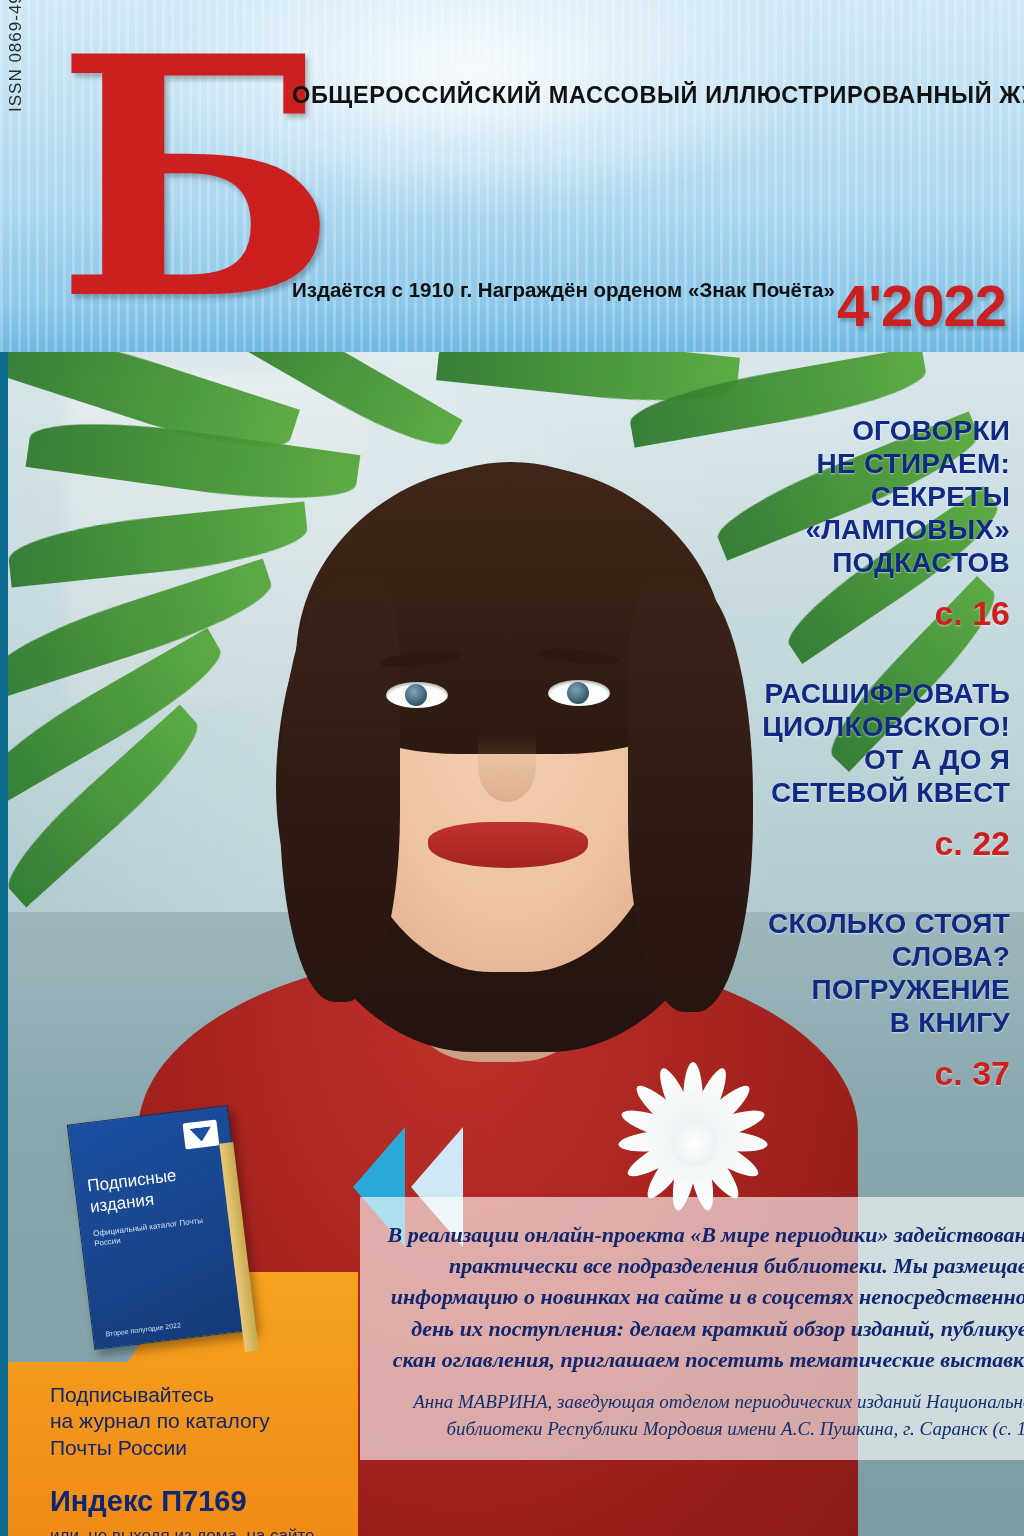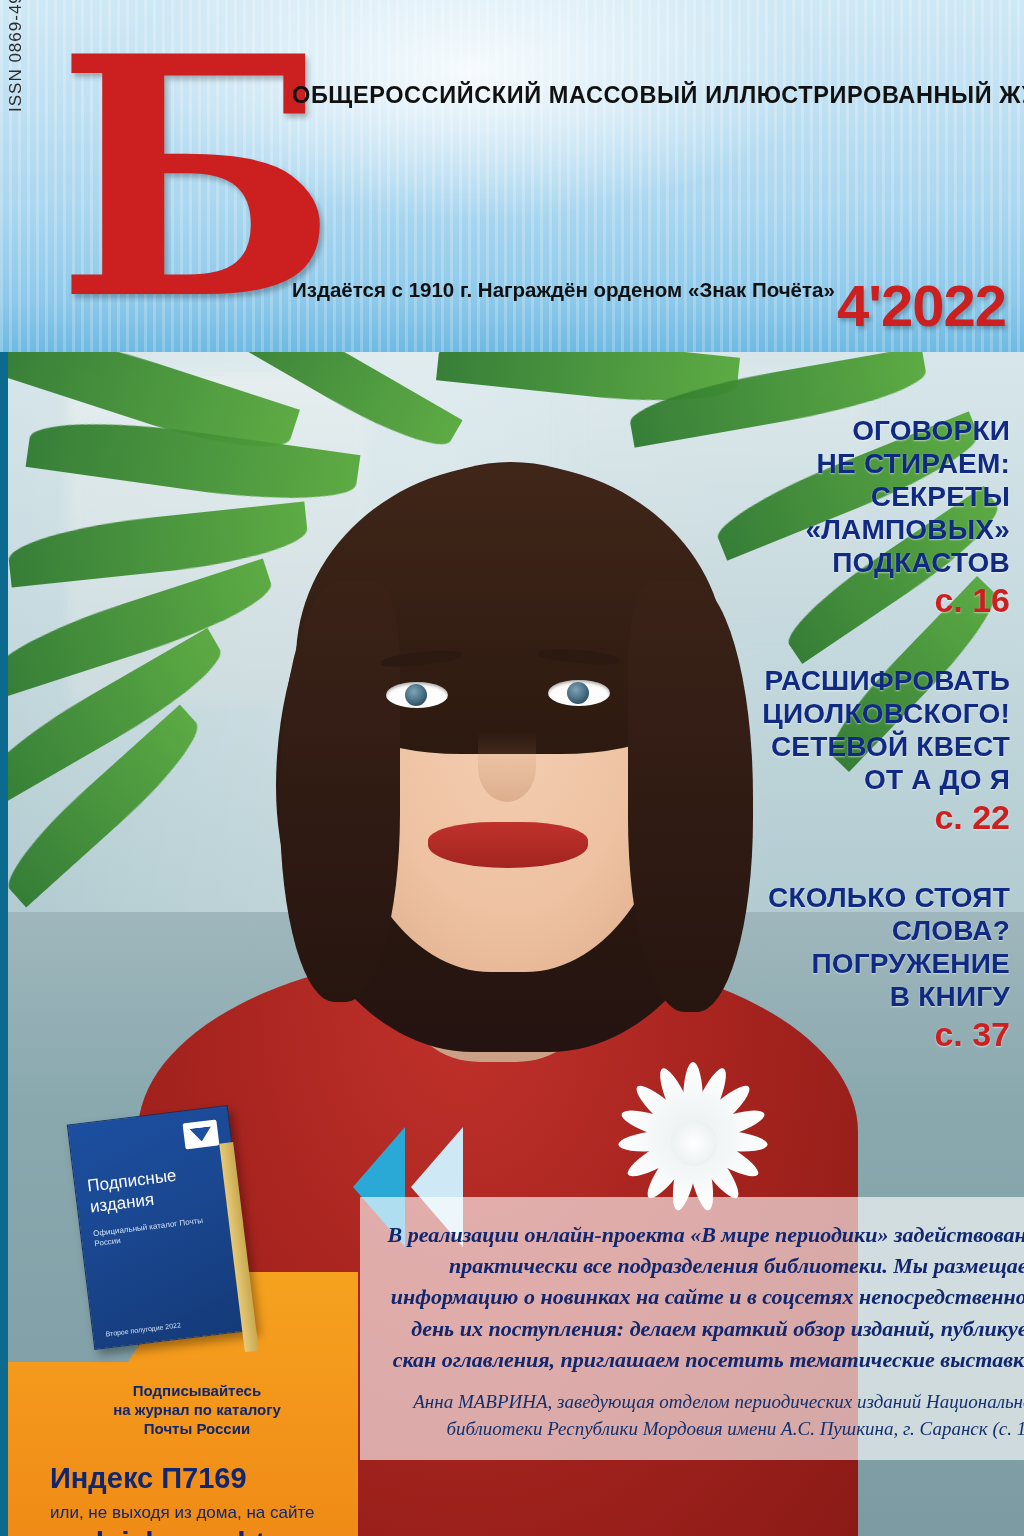--- a/index.html
+++ b/index.html
@@ -291,21 +291,21 @@
     line-height: 1.18;
     letter-spacing: 0.2px;
     color: #102a83;
     text-shadow: 0 1px 2px rgba(255,255,255,0.55);
     white-space: nowrap;
   }
   .cl-page {
     font-size: 34px;
     font-weight: bold;
     color: #cc1f1f;
-    margin-top: 2px;
+    margin-top: 15px;
     text-shadow: 0 1px 2px rgba(255,255,255,0.55);
   }
 
   
   .chev {
     position: absolute;
     left: 345px;
     top: 775px;
     width: 130px;
     height: 120px;
@@ -362,25 +362,24 @@
   .subs-text {
     position: absolute;
     left: 0;
     top: 1030px;
     width: 350px;
     padding: 0 14px 0 42px;
     box-sizing: border-box;
     color: #0d1b4b;
   }
   .subs-text .l1 {
-    font-size: 15px;
-    font-weight: bold;
+    font-size: 21px;
+    font-weight: normal;
     line-height: 1.25;
     color: #10266e;
-    text-align: center;
   }
   .subs-text .index {
     font-size: 29px;
     font-weight: bold;
     color: #10266e;
     margin-top: 24px;
   }
   .subs-text .l2 {
     font-size: 17px;
     font-weight: normal;
@@ -541,22 +540,22 @@
         <div class="cl-line">НЕ СТИРАЕМ:</div>
         <div class="cl-line">СЕКРЕТЫ</div>
         <div class="cl-line">«ЛАМПОВЫХ»</div>
         <div class="cl-line">ПОДКАСТОВ</div>
         <div class="cl-page">с. 16</div>
       </div>
 
       <div class="cl-block">
         <div class="cl-line">РАСШИФРОВАТЬ</div>
         <div class="cl-line">ЦИОЛКОВСКОГО!</div>
+        <div class="cl-line">ОТ А ДО Я</div>
         <div class="cl-line">СЕТЕВОЙ КВЕСТ</div>
-        <div class="cl-line">ОТ А ДО Я</div>
         <div class="cl-page">с. 22</div>
       </div>
 
       <div class="cl-block">
         <div class="cl-line">СКОЛЬКО СТОЯТ</div>
         <div class="cl-line">СЛОВА?</div>
         <div class="cl-line">ПОГРУЖЕНИЕ</div>
         <div class="cl-line">В КНИГУ</div>
         <div class="cl-page">с. 37</div>
       </div>

